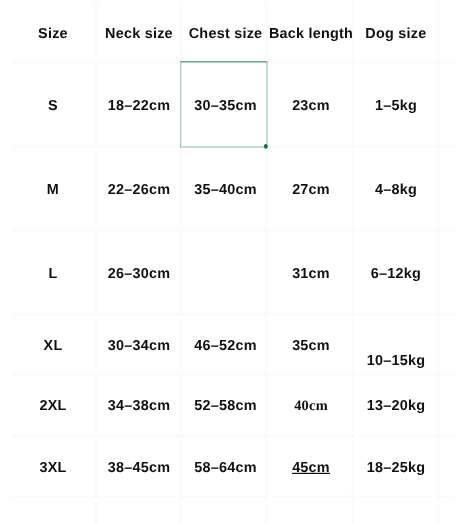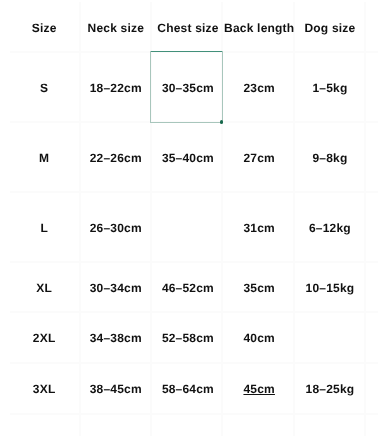--- a/index.html
+++ b/index.html
@@ -57,37 +57,38 @@
   <div class="cell" style="left: 8.5px; width: 71.3px; top: 51px; height: 70px; color: rgb(17, 17, 17);">S</div>
   <div class="cell" style="left: 80.2px; width: 71.2px; top: 51px; height: 70px; color: rgb(17, 17, 17);">18–22cm</div>
   <div class="cell" style="left: 152.3px; width: 71.3px; top: 51px; height: 70px; color: rgb(17, 17, 17);">30–35cm</div>
   <div class="cell" style="left: 223.6px; width: 71.2px; top: 51px; height: 70px; color: rgb(17, 17, 17);">23cm</div>
   <div class="cell" style="left: 294.3px; width: 71.3px; top: 51px; height: 70px; color: rgb(17, 17, 17);">1–5kg</div>
 
   <div class="cell" style="left: 8.5px; width: 71.3px; top: 121px; height: 70px; color: rgb(17, 17, 17);">M</div>
   <div class="cell" style="left: 80.2px; width: 71.2px; top: 121px; height: 70px; color: rgb(17, 17, 17);">22–26cm</div>
   <div class="cell" style="left: 152.3px; width: 71.3px; top: 121px; height: 70px; color: rgb(17, 17, 17);">35–40cm</div>
   <div class="cell" style="left: 223.6px; width: 71.2px; top: 121px; height: 70px; color: rgb(17, 17, 17); text-align: right;">27cm</div>
-  <div class="cell" style="left: 294.3px; width: 71.3px; top: 121px; height: 70px; color: rgb(17, 17, 17);">9–8kg</div>
+  <div class="cell" style="left: 294.3px; width: 71.3px; top: 121px; height: 70px; color: rgb(17, 17, 17);">4–8kg</div>
 
   <div class="cell" style="left: 8.5px; width: 71.3px; top: 191px; height: 70px; color: rgb(17, 17, 17);">L</div>
   <div class="cell" style="left: 80.2px; width: 71.2px; top: 191px; height: 70px; color: rgb(17, 17, 17);">26–30cm</div>
   <div class="cell" style="left: 223.6px; width: 71.2px; top: 191px; height: 70px; color: rgb(17, 17, 17);">31cm</div>
   <div class="cell" style="left: 294.3px; width: 71.3px; top: 191px; height: 70px; color: rgb(17, 17, 17);">6–12kg</div>
 
   <div class="cell" style="left: 8.5px; width: 71.3px; top: 261px; height: 50px; color: rgb(17, 17, 17);">XL</div>
   <div class="cell" style="left: 80.2px; width: 71.2px; top: 261px; height: 50px; color: rgb(17, 17, 17);">30–34cm</div>
   <div class="cell" style="left: 152.3px; width: 71.3px; top: 261px; height: 50px; color: rgb(17, 17, 17); text-align: center;">46–52cm</div>
   <div class="cell" style="left: 223.6px; width: 71.2px; top: 261px; height: 50px; color: rgb(17, 17, 17);">35cm</div>
-  <div class="cell" style="left: 294.3px; width: 71.3px; top: 261px; height: 50px; color: rgb(17, 17, 17);">10–15kg</div>
+  <div class="cell" style="left: 294.3px; width: 71.3px; top: 273px; height: 50px; color: rgb(17, 17, 17);">10–15kg</div>
 
   <div class="cell" style="left: 8.5px; width: 71.3px; top: 311px; height: 51px; color: rgb(17, 17, 17);">2XL</div>
   <div class="cell" style="left: 80.2px; width: 71.2px; top: 311px; height: 51px; color: rgb(17, 17, 17);">34–38cm</div>
   <div class="cell" style="left: 152.3px; width: 71.3px; top: 311px; height: 51px; color: rgb(17, 17, 17);">52–58cm</div>
-  <div class="cell" style="left: 223.6px; width: 71.2px; top: 311px; height: 51px; color: rgb(17, 17, 17);">40cm</div>
+  <div class="cell" style="left: 223.6px; width: 71.2px; top: 311px; height: 51px; color: rgb(17, 17, 17); font-family: Liberation Serif, serif;">40cm</div>
+  <div class="cell" style="left: 294.3px; width: 71.3px; top: 311px; height: 51px; color: rgb(17, 17, 17);">13–20kg</div>
 
   <div class="cell" style="left: 8.5px; width: 71.3px; top: 362px; height: 51px; color: rgb(17, 17, 17);">3XL</div>
   <div class="cell" style="left: 80.2px; width: 71.2px; top: 362px; height: 51px; color: rgb(17, 17, 17);">38–45cm</div>
   <div class="cell" style="left: 152.3px; width: 71.3px; top: 362px; height: 51px; color: rgb(17, 17, 17); text-align: center;">58–64cm</div>
   <div class="cell" style="left: 223.6px; width: 71.2px; top: 362px; height: 51px; color: rgb(17, 17, 17); text-decoration: underline;">45cm</div>
   <div class="cell" style="left: 294.3px; width: 71.3px; top: 362px; height: 51px; color: rgb(17, 17, 17);">18–25kg</div>
 
   <div class="hl-box" style="left: 150px; top: 51px; width: 73px; height: 72px;">
     <div class="hl-top" style="width: 73px; background: rgb(66, 144, 122);"></div>
     <div class="hl-left" style="height: 72px; background: rgb(168, 198, 188);"></div>

